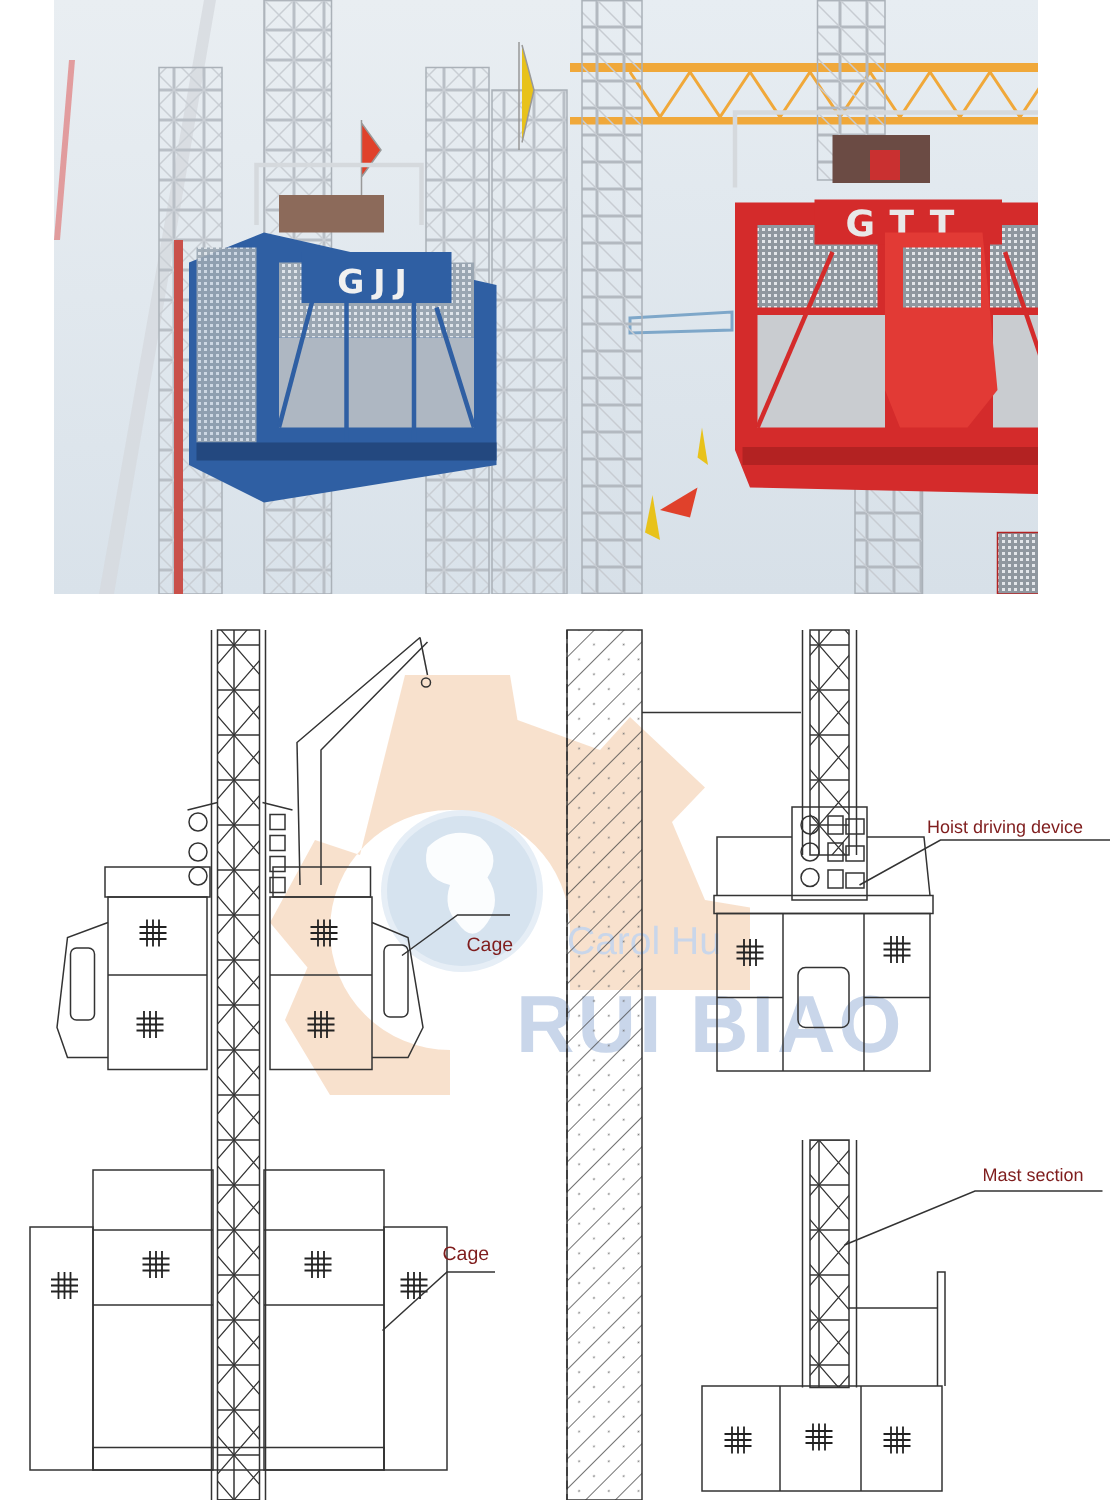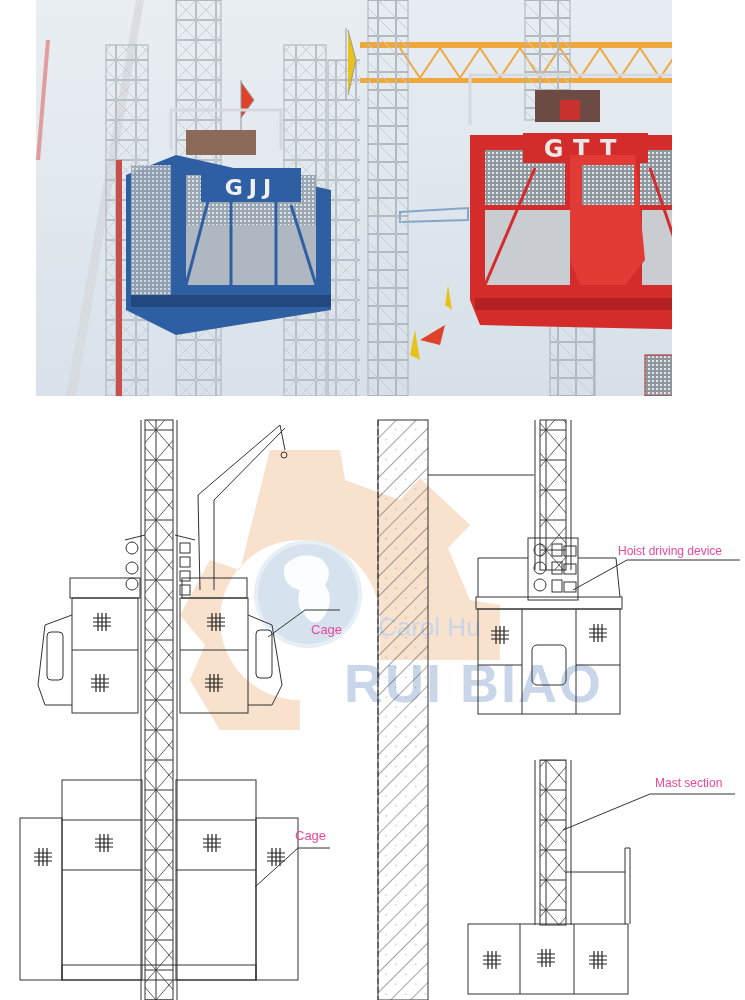--- a/index.html
+++ b/index.html
@@ -1,21 +1,21 @@
 <!DOCTYPE html>
 <html><head>
 <meta charset="utf-8">
 <style>
   html,body{margin:0;padding:0;background:#fff;}
   body{width:745px;height:1000px;position:relative;overflow:hidden;font-family:"Liberation Sans",sans-serif;}
   .photo{position:absolute;top:0;height:396px;overflow:hidden;}
   #photo-left{left:0;width:377px;padding-left:36px;}
-  #photo-right{left:360px;width:312px;}
+  #photo-right{left:380px;width:312px;}
   .diagram{position:absolute;left:0;top:400px;width:745px;height:600px;}
-  .lbl{position:absolute;font-size:13px;color:#ec4899;white-space:nowrap;}
+  .lbl{position:absolute;font-size:13px;color:#7f1d1d;white-space:nowrap;}
   .wm-text{position:absolute;color:#c9d6ea;white-space:nowrap;}
 </style>
 </head>
 <body>
 
 <div class="photo" id="photo-left">
   <svg width="377" height="396" viewBox="0 0 377 396">
     <defs>
       <linearGradient id="skyL" x1="0" y1="0" x2="0" y2="1">
         <stop offset="0" stop-color="#e9eef2"></stop>

